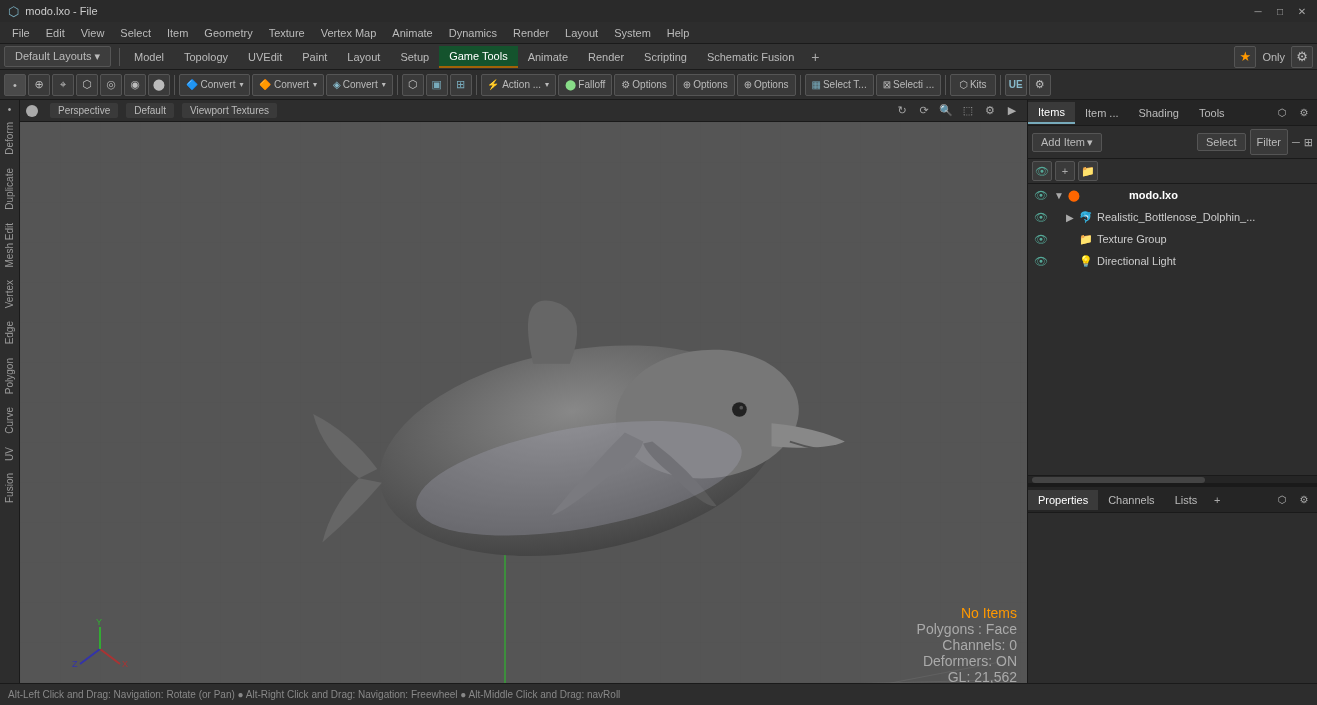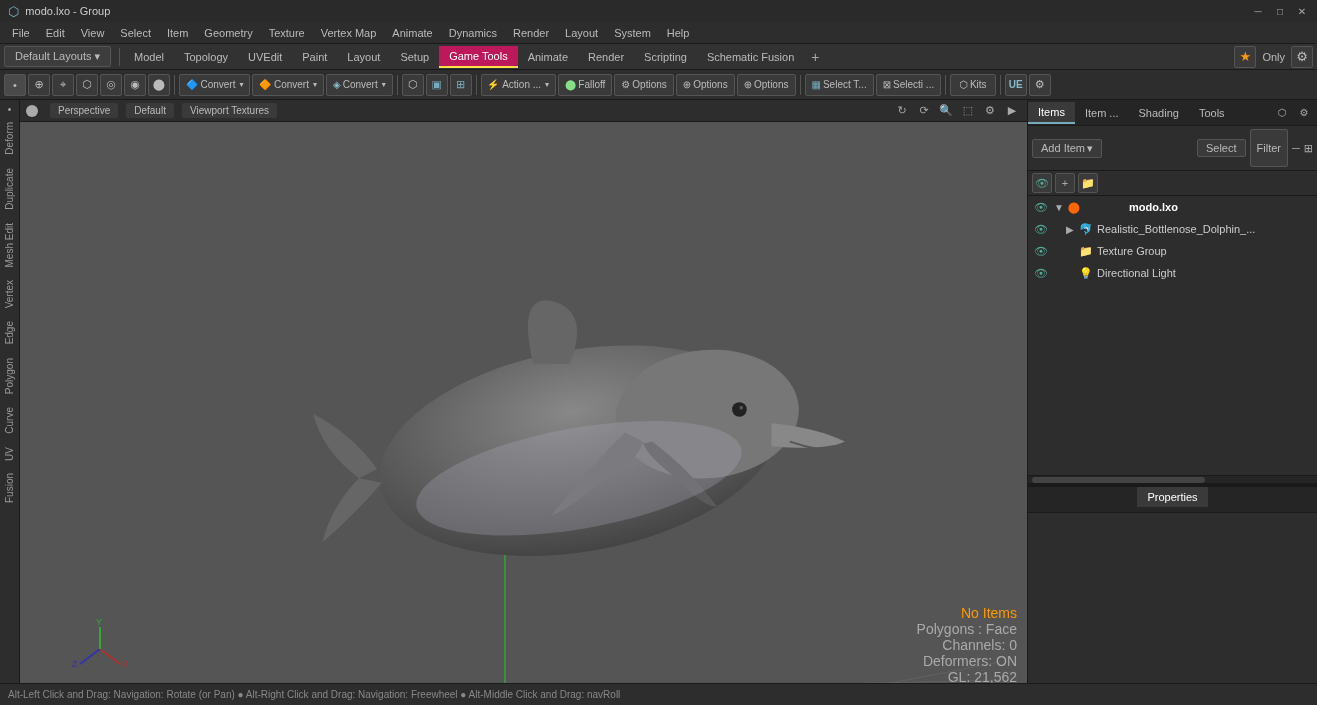--- a/index.html
+++ b/index.html
@@ -12,21 +12,21 @@
     .title-btn { width: 14px; height: 14px; display: flex; align-items: center; justify-content: center; color: #aaa; font-size: 10px; cursor: pointer; }
 
     
     #menubar { background: #2d2d2d; height: 22px; display: flex; align-items: center; padding: 0 4px; border-bottom: 1px solid #1a1a1a; }
     .menu-item { padding: 2px 8px; color: #bbb; cursor: pointer; font-size: 11px; }
 
     
     #toolbar1 { background: #323232; height: 26px; display: flex; align-items: center; padding: 0 4px; border-bottom: 1px solid #1a1a1a; }
     .layout-btn { padding: 3px 10px; color: #bbb; cursor: pointer; font-size: 11px; background: #3d3d3d; border: 1px solid #555; border-radius: 2px; margin-right: 4px; }
     .tab-btn { padding: 3px 10px; color: #bbb; cursor: pointer; font-size: 11px; height: 22px; display: flex; align-items: center; }
-    .tab-btn.active { background: #be185d; color: #fff; border-bottom: 2px solid #fde047; }
+    .tab-btn.active { background: #14532d; color: #fff; border-bottom: 2px solid #a16207; }
     .tab-plus { width: 22px; height: 22px; display: flex; align-items: center; justify-content: center; color: #aaa; cursor: pointer; font-size: 14px; }
 
     
     #toolbar2 { background: #2d2d2d; height: 30px; display: flex; align-items: center; padding: 0 4px; gap: 2px; border-bottom: 1px solid #1a1a1a; }
     .tool-btn { padding: 2px 6px; color: #bbb; cursor: pointer; font-size: 10px; background: #3a3a3a; border: 1px solid #555; border-radius: 2px; height: 22px; display: flex; align-items: center; gap: 2px; white-space: nowrap; }
     .tool-separator { width: 1px; height: 20px; background: #555; margin: 0 2px; }
     .tool-btn-icon { width: 22px; height: 22px; display: flex; align-items: center; justify-content: center; background: #3a3a3a; border: 1px solid #555; border-radius: 2px; cursor: pointer; color: #bbb; }
     .dropdown-arrow { font-size: 8px; margin-left: 2px; }
 
     
@@ -71,21 +71,21 @@
     #right-tabs { display: flex; align-items: center; background: #252525; border-bottom: 1px solid #1a1a1a; height: 26px; }
     .right-tab { padding: 4px 10px; color: #bbb; cursor: pointer; font-size: 11px; }
     .right-tab.active { background: #3a3a3a; color: #fff; border-bottom: 2px solid #7ab; }
     .right-tab-controls { margin-left: auto; display: flex; gap: 4px; padding-right: 4px; }
     .right-tab-ctrl { width: 18px; height: 18px; display: flex; align-items: center; justify-content: center; color: #aaa; cursor: pointer; font-size: 10px; }
 
     
     #items-header { display: flex; align-items: center; padding: 3px 4px; gap: 4px; border-bottom: 1px solid #1a1a1a; background: #2d2d2d; }
     .add-item-btn { background: #3a3a3a; border: 1px solid #555; border-radius: 2px; color: #bbb; padding: 2px 8px; cursor: pointer; font-size: 11px; display: flex; align-items: center; gap: 2px; }
     .select-btn { background: #3a3a3a; border: 1px solid #555; border-radius: 2px; color: #bbb; padding: 2px 8px; cursor: pointer; font-size: 11px; }
-    .filter-btn { background: #3a3a3a; border: 1px solid #555; border-radius: 2px; color: #bbb; padding: 12px 6px; cursor: pointer; font-size: 11px; }
+    .filter-btn { background: #3a3a3a; border: 1px solid #555; border-radius: 2px; color: #bbb; padding: 6px 6px; cursor: pointer; font-size: 11px; }
 
     
     #items-toolbar { display: flex; align-items: center; padding: 2px 4px; gap: 3px; border-bottom: 1px solid #1a1a1a; background: #2d2d2d; }
     .items-tool-btn { width: 20px; height: 20px; display: flex; align-items: center; justify-content: center; background: #3a3a3a; border: 1px solid #555; border-radius: 2px; cursor: pointer; color: #aaa; font-size: 11px; }
 
     
     #items-name-header { padding: 3px 8px; border-bottom: 1px solid #1a1a1a; font-size: 11px; color: #bbb; background: #252525; }
 
     
     #items-tree { flex: 1; overflow-y: auto; background: #2d2d2d; }
@@ -95,21 +95,21 @@
     .tree-arrow { width: 12px; color: #aaa; font-size: 10px; }
     .tree-icon { width: 16px; height: 16px; display: flex; align-items: center; justify-content: center; margin-right: 3px; font-size: 11px; }
     .tree-label { font-size: 11px; color: #ccc; }
     .tree-label.bold { color: #fff; font-weight: bold; padding-left: 44px; }
 
     
     #panel-divider { height: 4px; background: #1a1a1a; cursor: ns-resize; }
 
     
     #properties-panel { height: 200px; display: flex; flex-direction: column; }
-    #props-tabs { display: flex; align-items: center; background: #252525; border-bottom: 1px solid #1a1a1a; height: 26px; flex-direction: column; }
+    #props-tabs { display: flex; align-items: center; background: #252525; border-bottom: 1px solid #1a1a1a; height: 26px; }
     .props-tab { padding: 4px 10px; color: #bbb; cursor: pointer; font-size: 11px; }
     .props-tab.active { background: #3a3a3a; color: #fff; }
     .props-tab-plus { width: 20px; height: 20px; display: flex; align-items: center; justify-content: center; color: #aaa; cursor: pointer; }
     .props-tab-controls { margin-left: auto; display: flex; gap: 4px; padding-right: 4px; }
     #props-content { flex: 1; background: #2d2d2d; }
 
     
     #cmdbar { background: #252525; height: 22px; display: flex; align-items: center; padding: 0 4px; border-top: 1px solid #1a1a1a; }
     .cmd-prompt { color: #aaa; font-size: 11px; margin-right: 4px; }
     #cmd-input { background: #1a1a1a; border: 1px solid #444; color: #ccc; font-size: 11px; padding: 1px 4px; flex: 1; height: 18px; outline: none; }
@@ -127,21 +127,21 @@
     .kits-btn { padding: 2px 8px; color: #bbb; cursor: pointer; font-size: 10px; background: #3a3a3a; border: 1px solid #555; border-radius: 2px; height: 22px; display: flex; align-items: center; gap: 2px; }
     .star-btn { width: 22px; height: 22px; display: flex; align-items: center; justify-content: center; background: #3a3a3a; border: 1px solid #555; border-radius: 2px; cursor: pointer; color: #f90; font-size: 13px; }
     .settings-btn { width: 22px; height: 22px; display: flex; align-items: center; justify-content: center; background: #3a3a3a; border: 1px solid #555; border-radius: 2px; cursor: pointer; color: #bbb; font-size: 13px; }
   </style>
 </head>
 <body>
 
 <div id="titlebar">
   <div id="titlebar-left">
     <span style="color:#7ab;font-size:13px;">⬡</span>
-    <span>modo.lxo - Group</span>
+    <span>modo.lxo - File</span>
   </div>
   <div id="titlebar-controls">
     <span class="title-btn">─</span>
     <span class="title-btn">□</span>
     <span class="title-btn">✕</span>
   </div>
 </div>
 
 <div id="menubar">
   <span class="menu-item">File</span>

